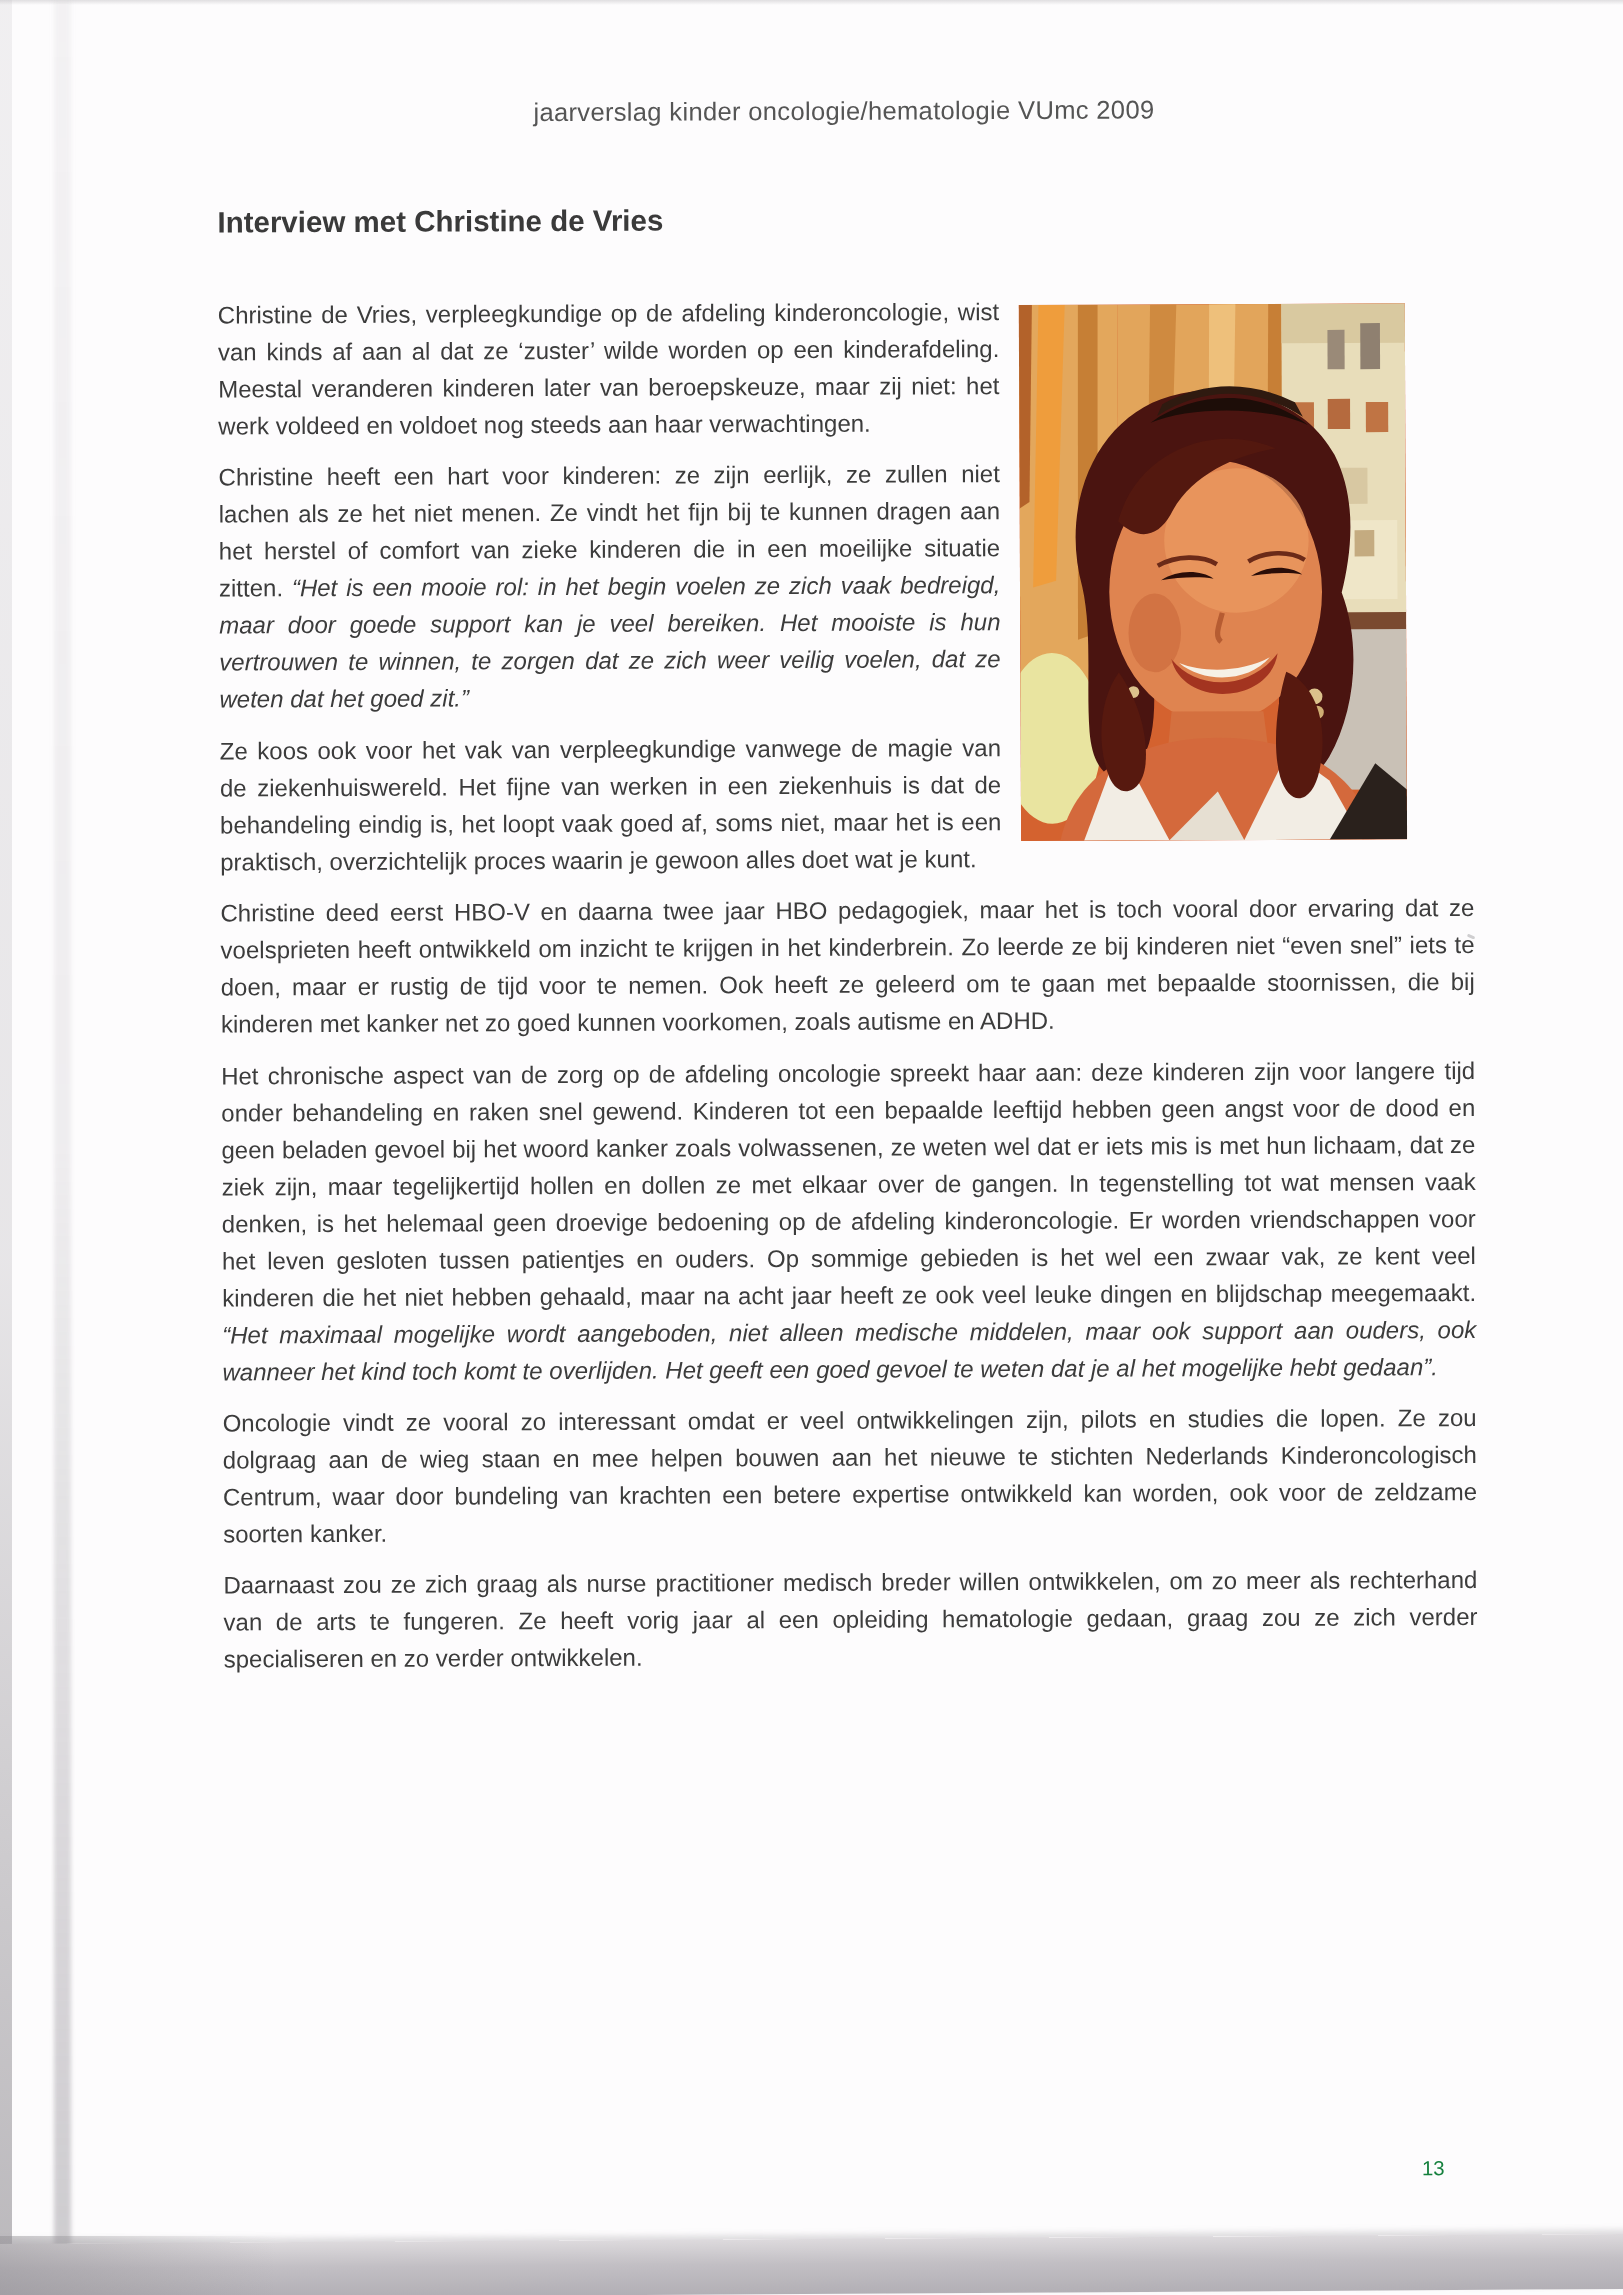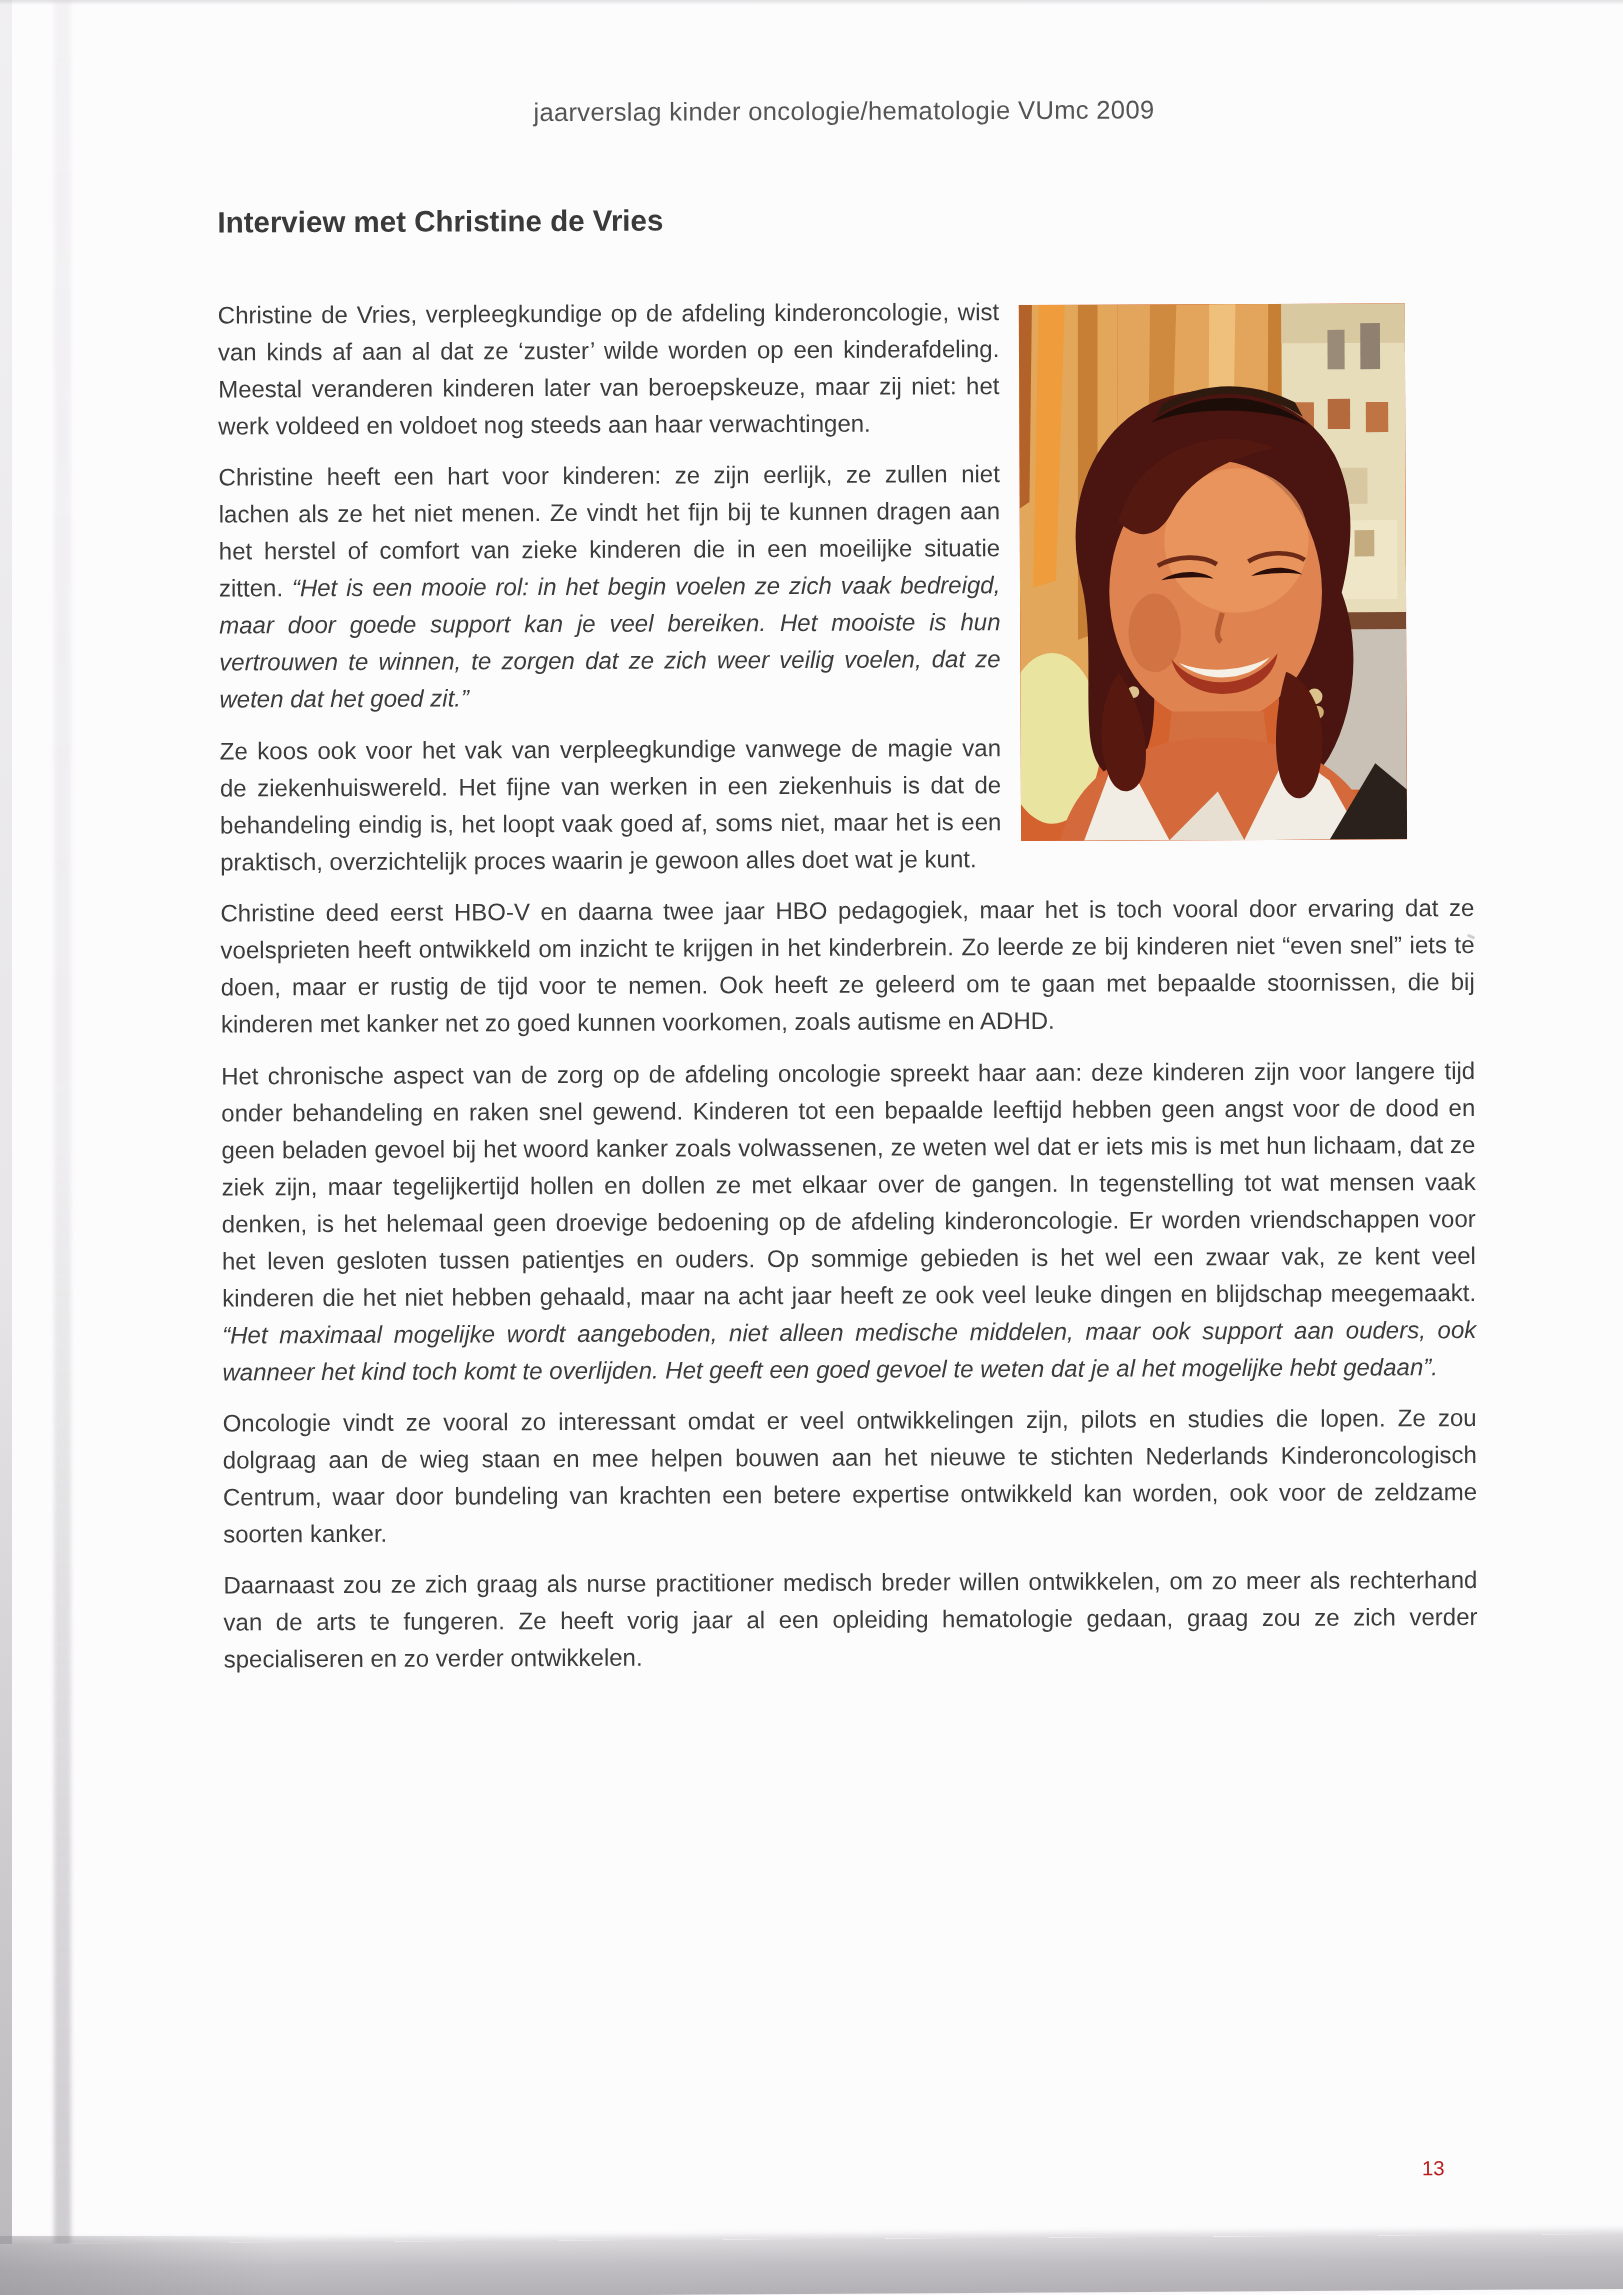--- a/index.html
+++ b/index.html
@@ -32,21 +32,21 @@
   .photo-frame {
     float: right;
     width: 386px; height: 536px;
     margin: 11.8px 67px 9.2px 19.7px;
     overflow: hidden;
     background: #d4622f;
   }
   .photo-frame svg { display: block; width: 100%; height: 100%; }
   .page-number {
     position: absolute; left: 1413px; top: 2162px;
-    font-size: 20.4px; color: #b91c1c;
+    font-size: 20.4px; color: #15803d;
   }
   
   .scan-edge-left-outer {
     position: absolute; left: 0; top: 0; width: 11.8px; height: 100%;
     background: linear-gradient(180deg, rgba(190,187,192,0.20) 0%, rgba(180,177,182,0.30) 55%, rgba(150,147,152,0.65) 100%);
     pointer-events: none;
   }
   .scan-edge-left-inner {
     position: absolute; left: 54px; top: 0; width: 17px; height: 100%;
     background: linear-gradient(180deg, rgba(200,197,202,0.18) 0%, rgba(190,187,192,0.22) 50%, rgba(165,162,168,0.55) 100%);

